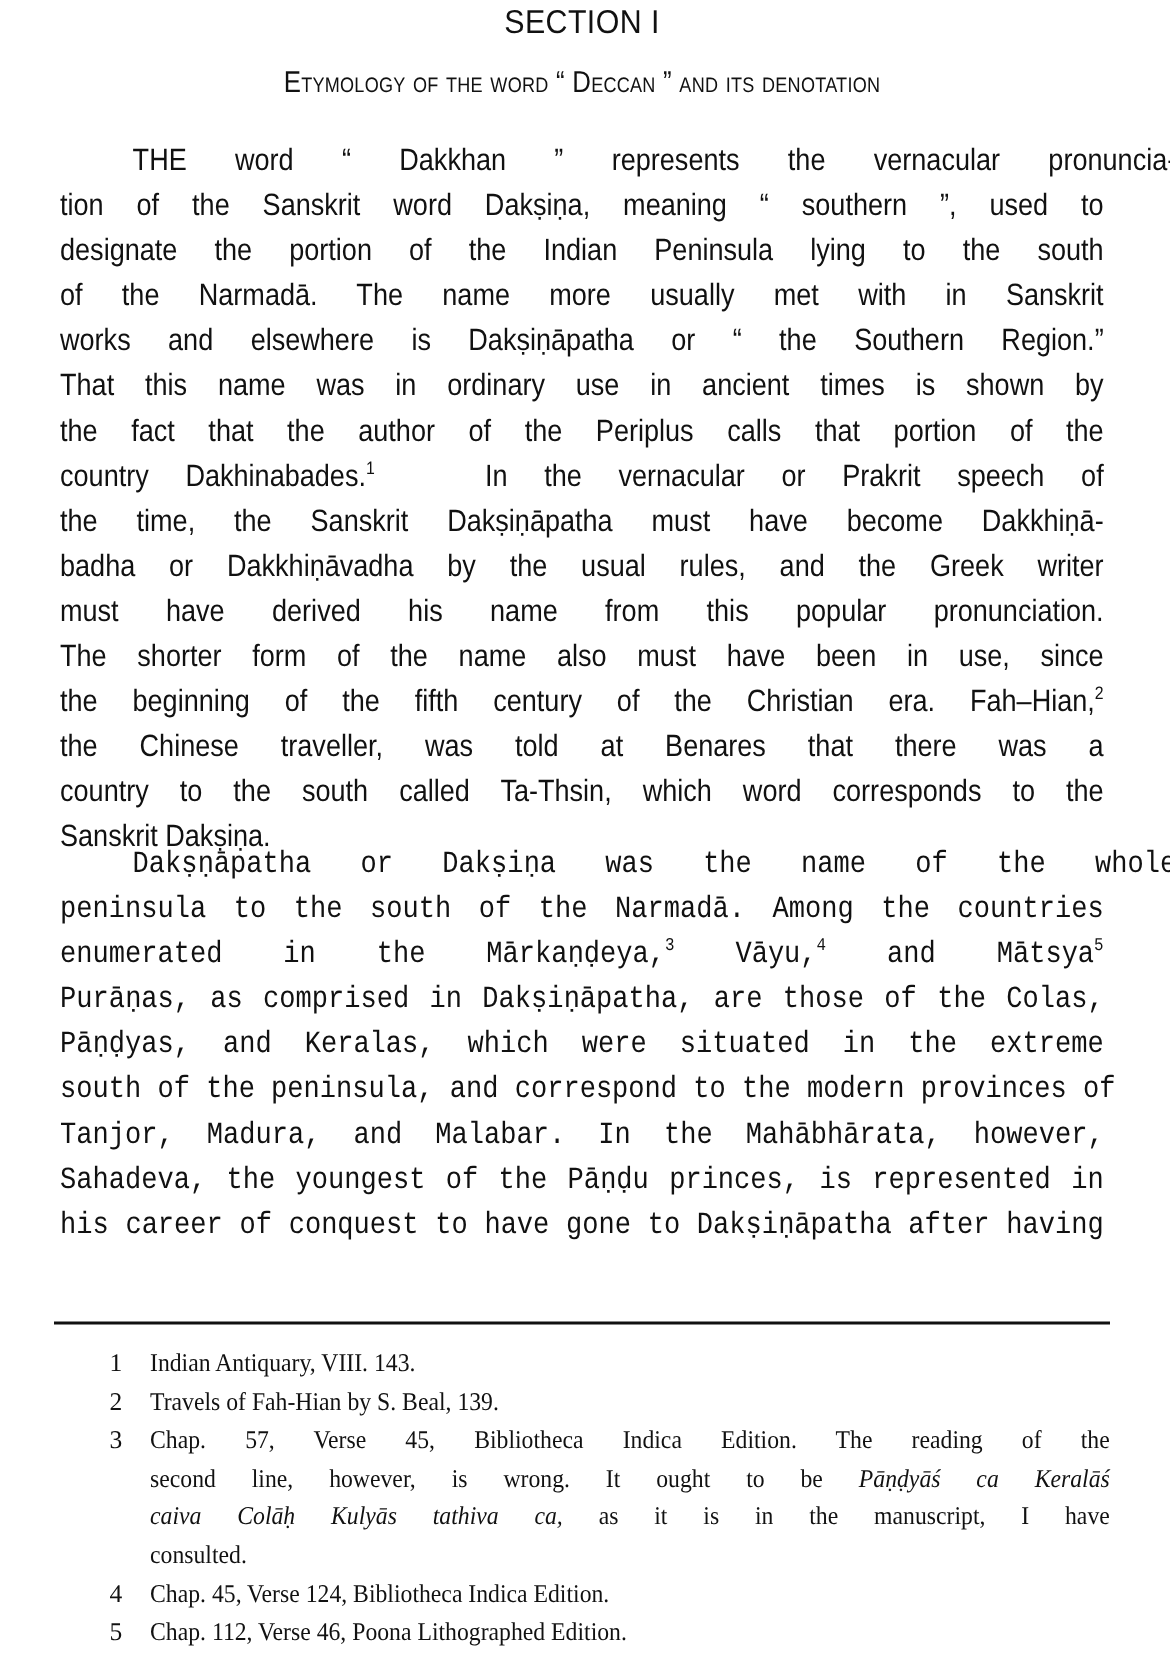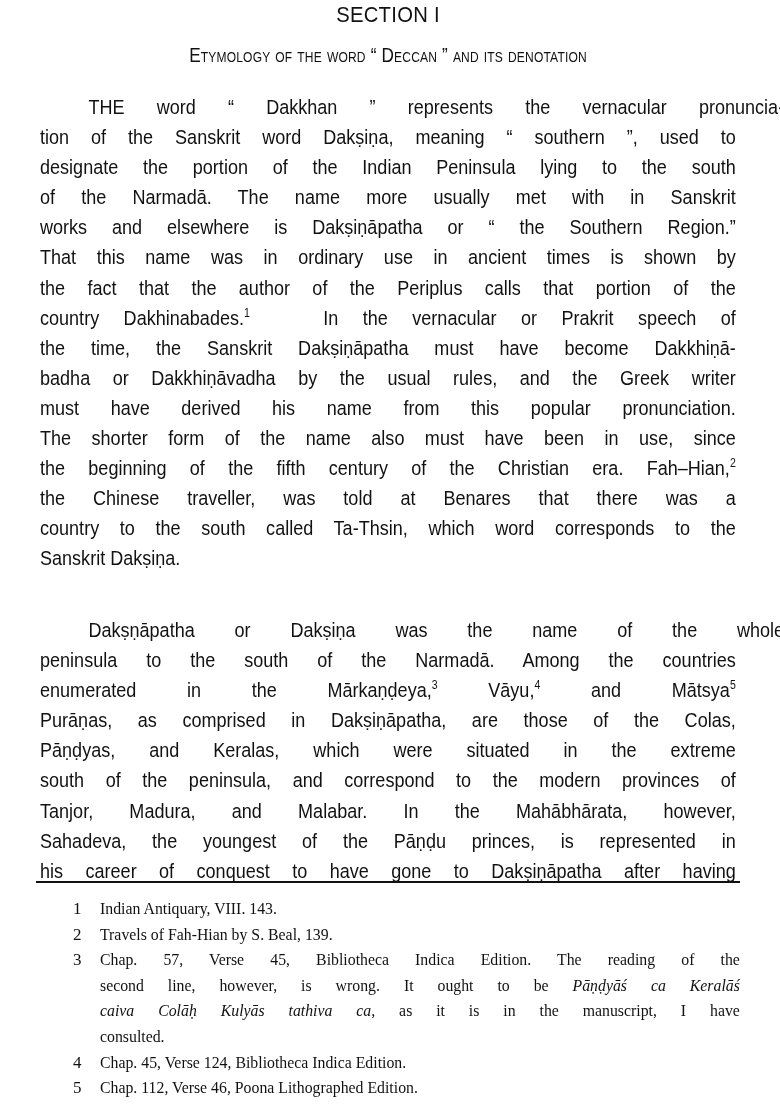--- a/index.html
+++ b/index.html
@@ -66,21 +66,21 @@
       transform-origin: left center;
       width: 113.6%;
     }
     .line.last {
       text-align-last: left;
     }
     .indent {
       padding-left: 55px;
     }
     .p1 { top: 92px; }
-    .p2 { top: 615px; }
+    .p2 { top: 562px; font-family: Liberation Mono, monospace; }
     sup {
       font-size: 12px;
       vertical-align: 8px;
       line-height: 0;
     }
     .rule {
       position: absolute;
       left: -4px;
       top: 881px;
       width: 704px;

